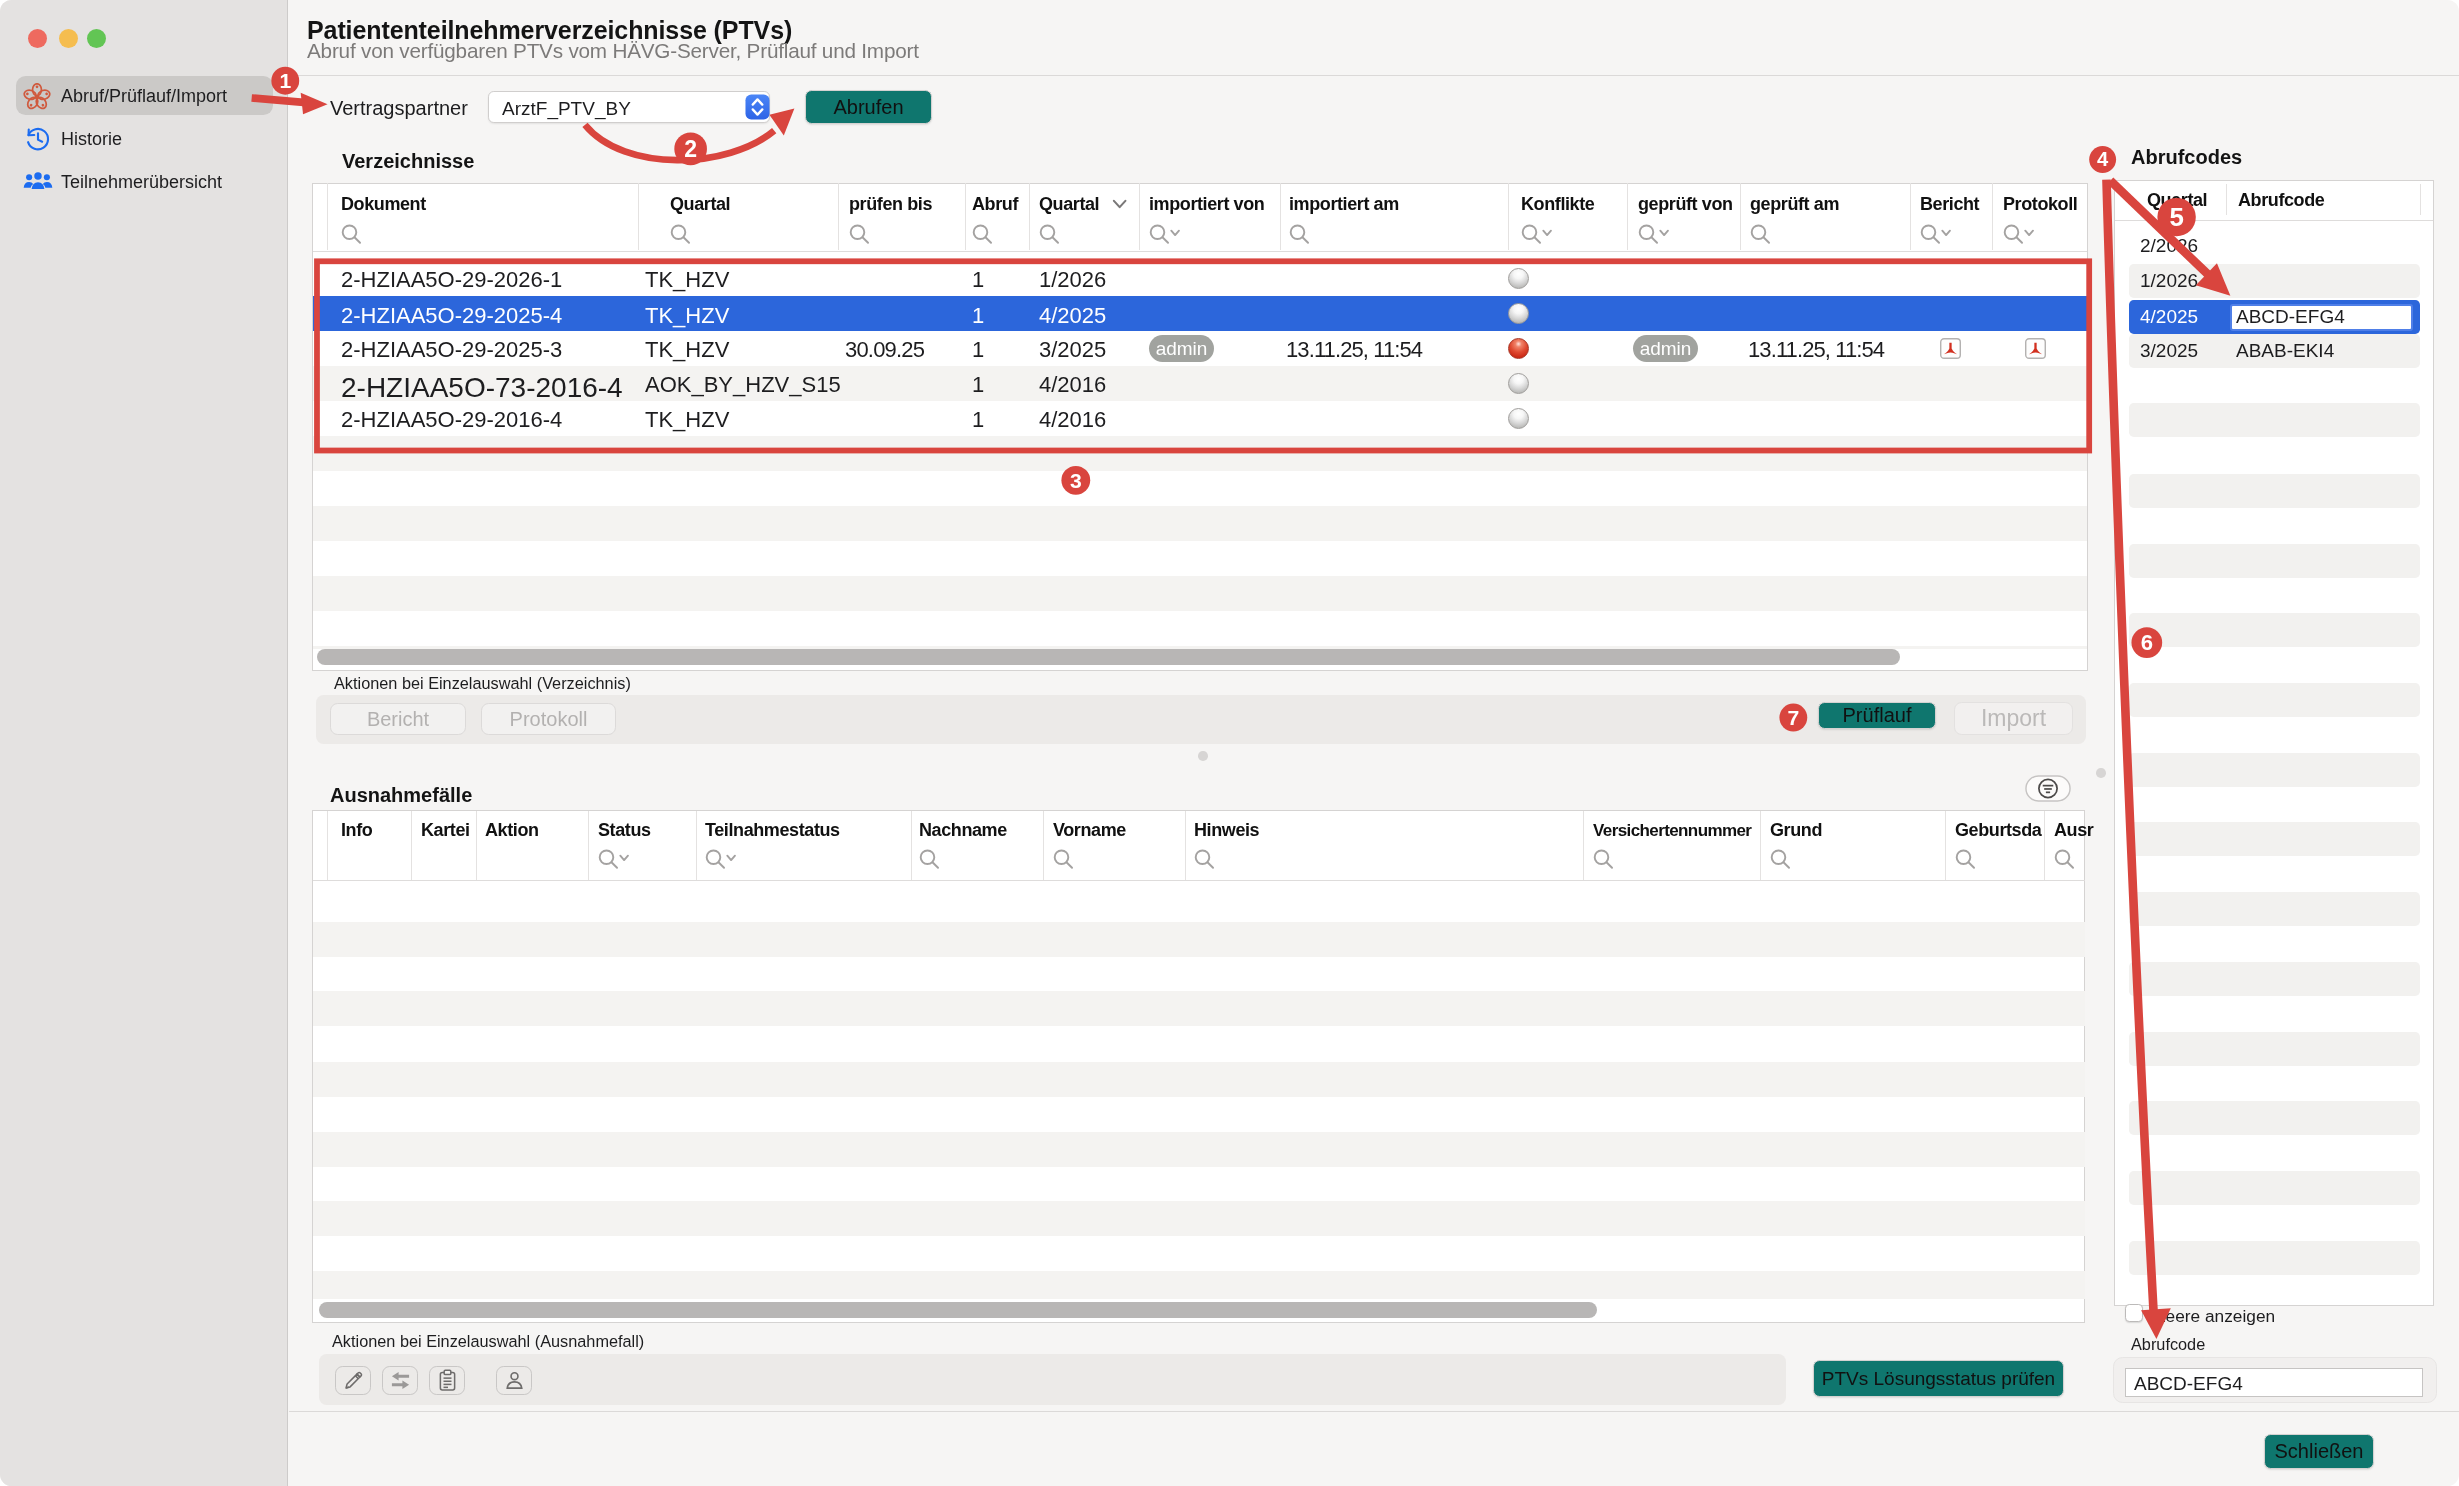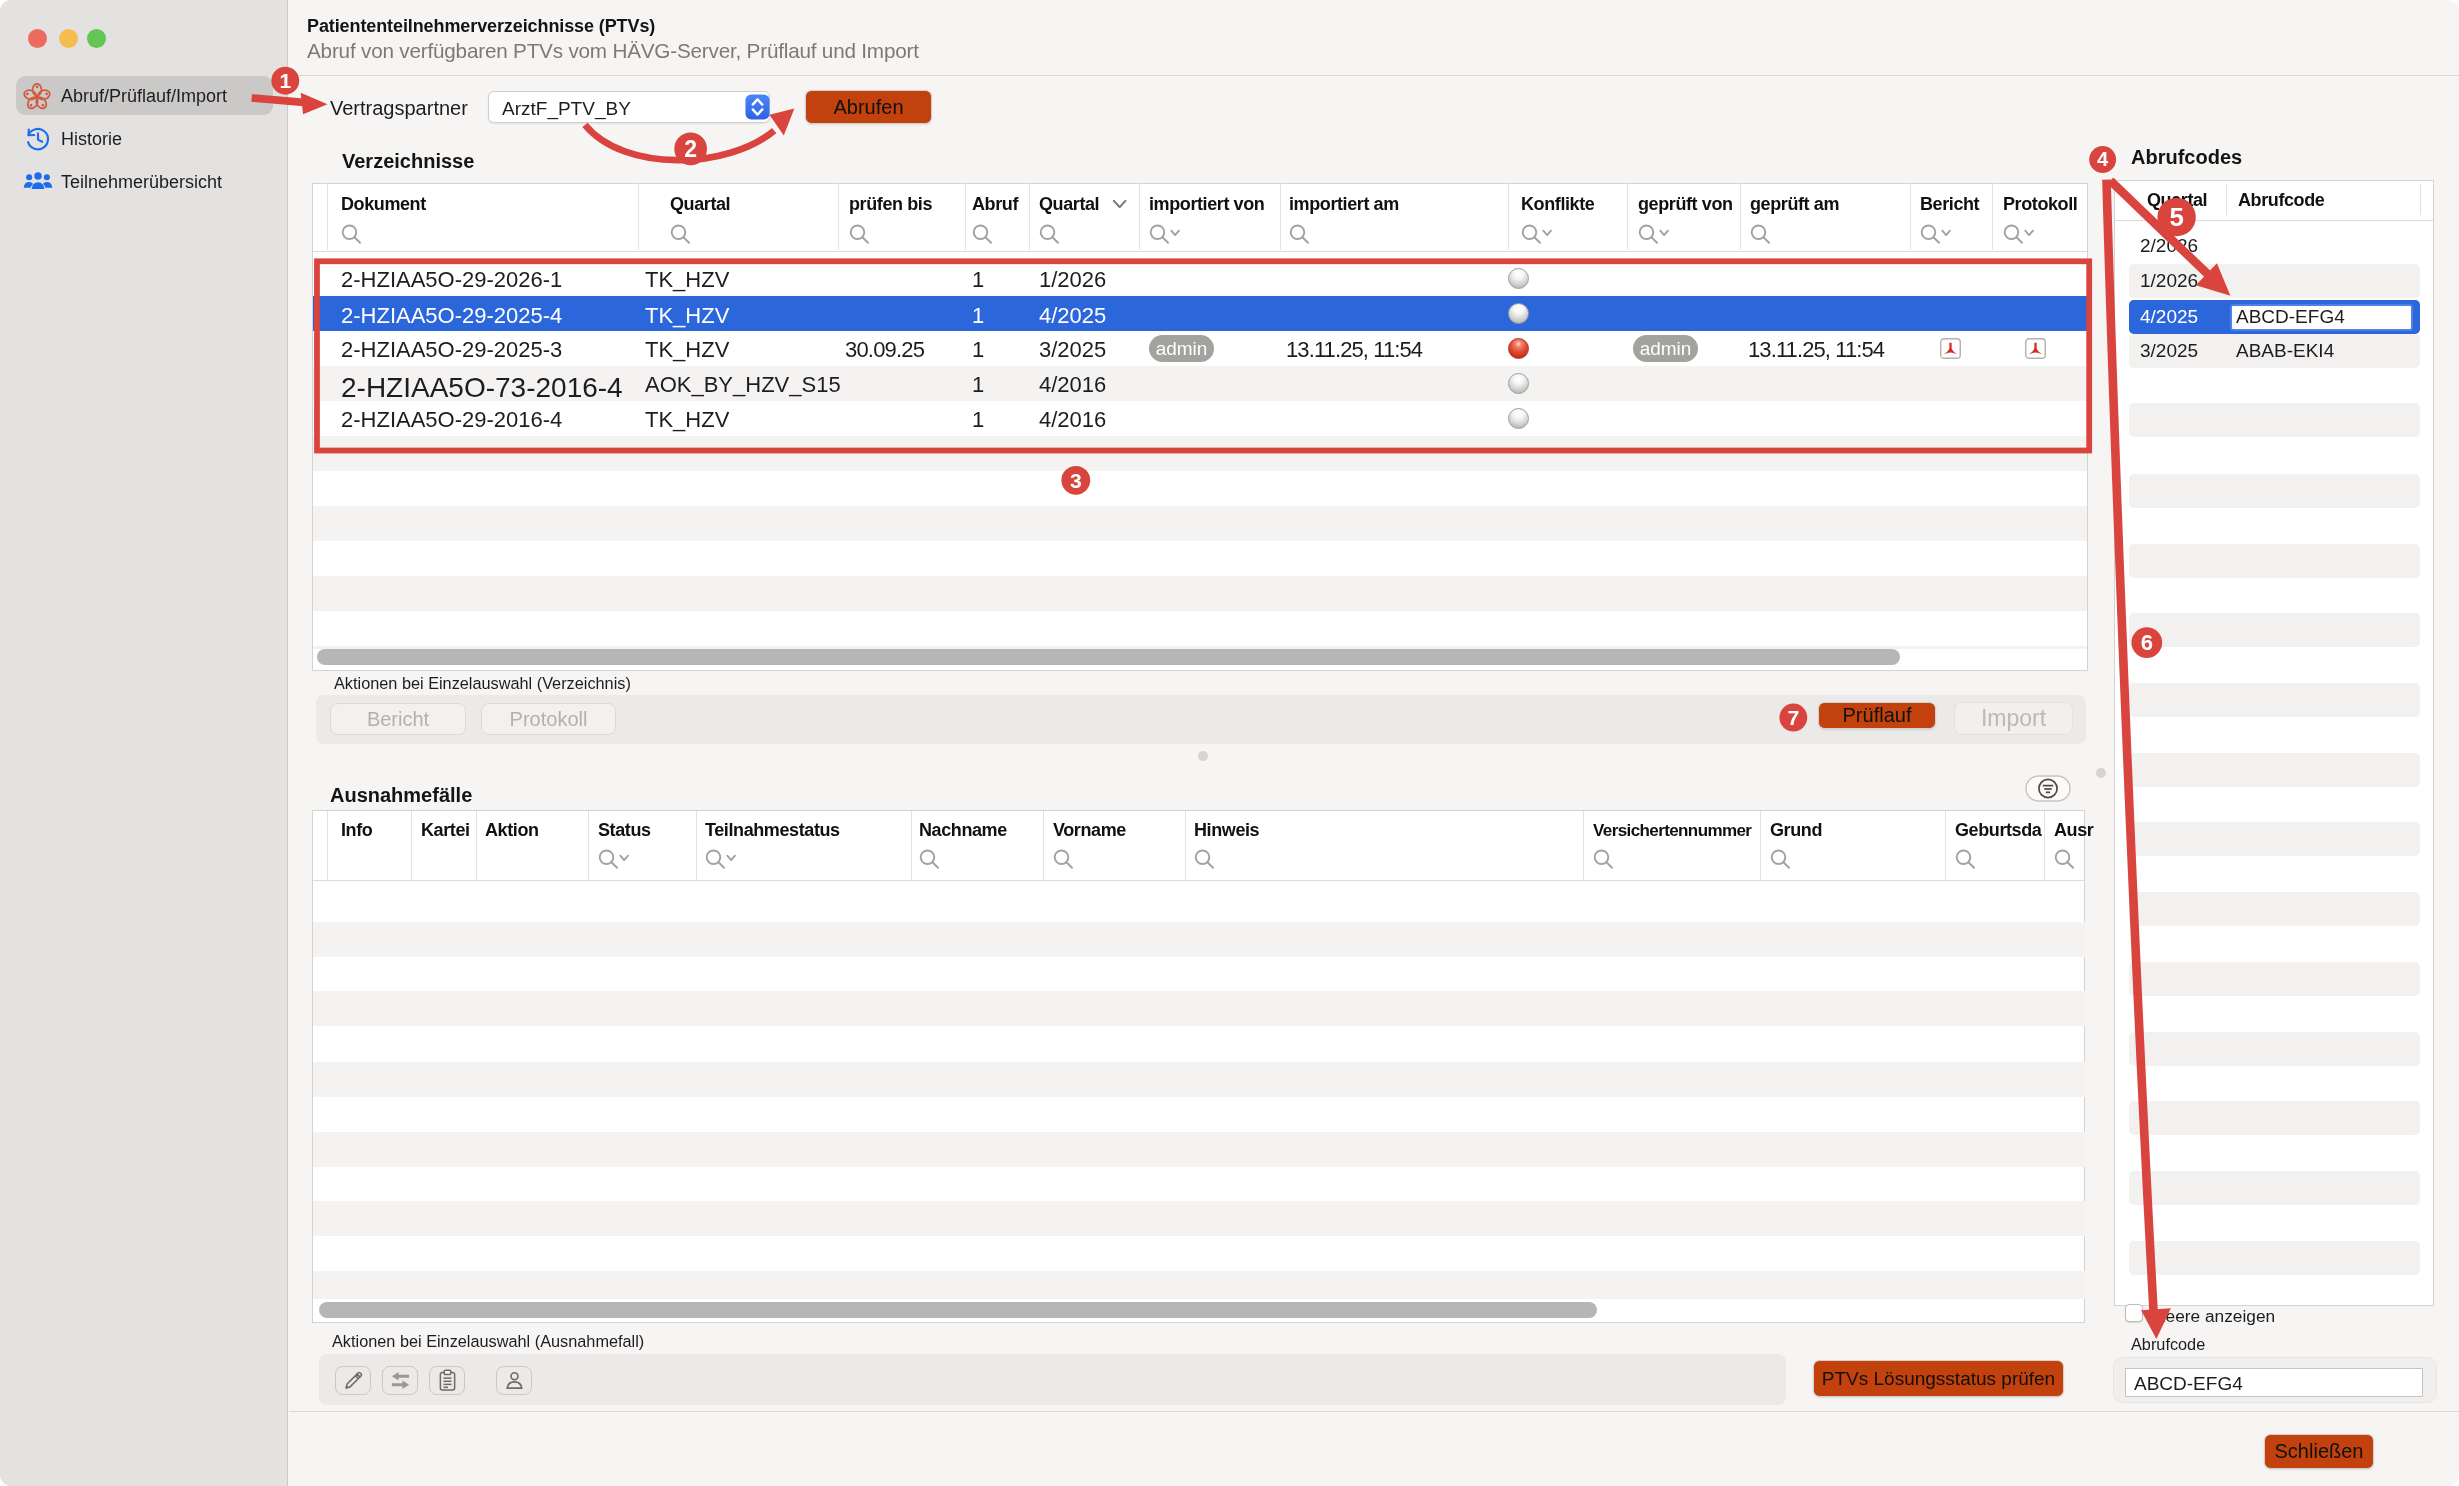--- a/index.html
+++ b/index.html
@@ -2,21 +2,21 @@
 <html><head><meta charset="utf-8">
 <style>
 *{margin:0;padding:0;box-sizing:border-box}
 html,body{width:2459px;height:1486px;background:#fff;font-family:"Liberation Sans",sans-serif;color:#1d1d1f;}
 .win{position:absolute;left:0;top:0;width:2459px;height:1486px;border-radius:11.5px;overflow:hidden;background:#f6f5f4}
 .a{position:absolute}
 .b{font-weight:bold}
 .hdr{position:absolute;font-weight:bold;font-size:18px;letter-spacing:-0.4px;color:#111;white-space:nowrap}
 .cell{position:absolute;font-size:19px;white-space:nowrap}
 .vline{position:absolute;width:1px;background:#e4e2e1}
-.btn{position:absolute;background:#c2410c;border:1px solid #d4d2d1;border-radius:6.7px;box-shadow:0 1px 1.9px rgba(0,0,0,0.10);font-size:20px;color:#111;display:flex;align-items:center;justify-content:center}
+.btn{position:absolute;background:#0f766e;border:1px solid #d4d2d1;border-radius:6.7px;box-shadow:0 1px 1.9px rgba(0,0,0,0.10);font-size:20px;color:#111;display:flex;align-items:center;justify-content:center}
 .dbtn{position:absolute;background:rgba(255,255,255,0.35);border:1.4px solid #dcdad9;border-radius:7.7px;font-size:20px;color:#b3b1b0;display:flex;align-items:center;justify-content:center}
 .lbl{position:absolute;font-size:16.3px;color:#1d1d1f;white-space:nowrap}
 </style></head><body>
 <div class="win">
 
 <div class="a" style="left:0;top:0;width:288px;height:1486px;background:#e4e2e1;border-right:1px solid #cdcbca"></div>
 <div class="a" style="left:28px;top:29px;width:19px;height:19px;border-radius:50%;background:#ee6a5f"></div>
 <div class="a" style="left:59px;top:29px;width:19px;height:19px;border-radius:50%;background:#f5bd4f"></div>
 <div class="a" style="left:87px;top:29px;width:19px;height:19px;border-radius:50%;background:#62c554"></div>
 <div class="a" style="left:16.3px;top:76px;width:257px;height:39px;border-radius:9.6px;background:#cbc9c7"></div>
@@ -60,21 +60,21 @@
 <g fill="#1c6cf0">
 <circle cx="6.2" cy="6.6" r="3.2"></circle>
         <circle cx="24.8" cy="6.6" r="3.2"></circle>
         <circle cx="15.5" cy="5.2" r="3.9"></circle>
 <path d="M0.5 17.5 q0.5-6 5.7-6 q3 0 4.2 2.2 q-2.3 1.8-2.6 3.8 z"></path>
 <path d="M30.5 17.5 q-0.5-6-5.7-6 q-3 0-4.2 2.2 q2.3 1.8 2.6 3.8 z"></path>
 <path d="M8.8 18.9 q0.8-7.2 6.7-7.2 q5.9 0 6.7 7.2 z"></path>
 </g>
     </svg>
 <div class="a" style="left:61px;top:172px;font-size:18px;color:#1d1d1f">Teilnehmerübersicht</div>
-<div class="a b" style="left:307px;top:16.3px;font-size:18px;letter-spacing:-0.1px;color:#141414">Patiententeilnehmerverzeichnisse (PTVs)</div>
+<div class="a b" style="left:307px;top:16.3px;font-size:25px;letter-spacing:-0.1px;color:#141414">Patiententeilnehmerverzeichnisse (PTVs)</div>
 <div class="a" style="left:307px;top:39px;font-size:20.7px;letter-spacing:-0.2px;color:#7c7a79">Abruf von verfügbaren PTVs vom HÄVG-Server, Prüflauf und Import</div>
 <div class="a" style="left:289px;top:75px;width:2170px;height:1px;background:#dbd9d8"></div>
 <div class="a" style="left:330px;top:97px;font-size:20px">Vertragspartner</div>
 <div class="a" style="left:488px;top:91px;width:282px;height:32px;background:#fff;border:1px solid #d0cecd;border-radius:5.8px;box-shadow:0 1px 1.9px rgba(0,0,0,0.08)"></div>
 <div class="a" style="left:502px;top:98px;font-size:19px">ArztF_PTV_BY</div>
 <svg class="a" style="left:745px;top:94px" width="25" height="26" viewBox="0 0 26 27">
 <defs>
         <linearGradient id="stp" x1="0" y1="0" x2="0" y2="1">
           <stop offset="0" stop-color="#4b86f7"></stop>
           <stop offset="1" stop-color="#2d63e6"></stop>

